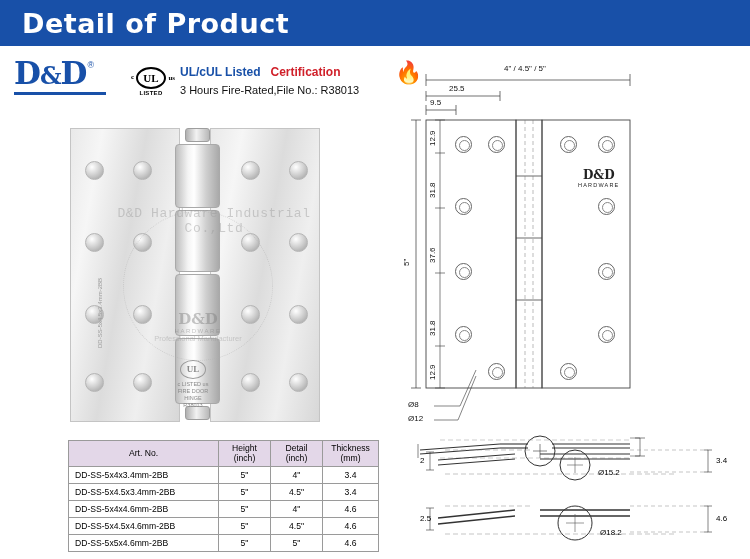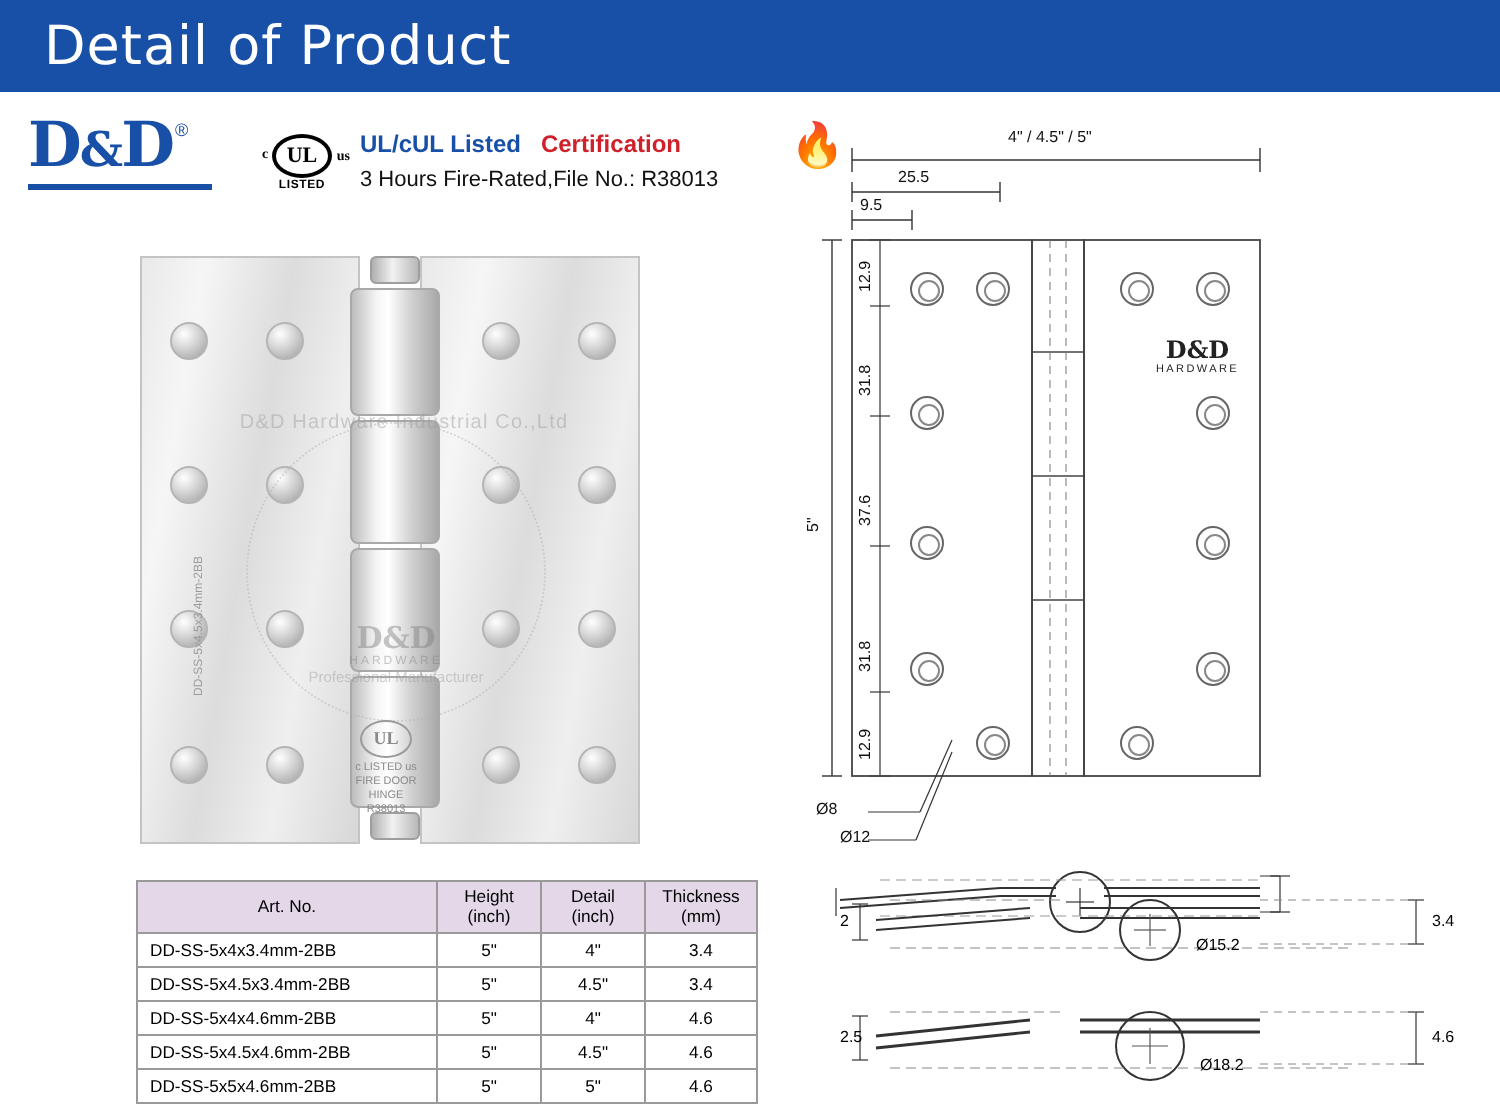--- a/index.html
+++ b/index.html
@@ -15,21 +15,21 @@
 
   
   .header {
     position:absolute; left:0; top:0; width:750px; height:46px;
     background:#1850a8;
     display:flex; align-items:center;
   }
   .header .title {
     color:#ffffff;
     font-size:27px;
-    font-weight:normal;
+    font-weight:bold;
     letter-spacing:0.5px;
     padding-left:22px;
     font-family:"DejaVu Sans", sans-serif;
   }
   .header-rule {
     position:absolute; left:0; top:46px; width:750px; height:3px; background:#ffffff;
   }
 
   
   .brand {
@@ -112,22 +112,22 @@
     position:absolute; left:28px; top:78px; width:200px; height:160px;
     opacity:0.45; text-align:center; color:#8d8d8d;
     font-size:8px; pointer-events:none;
   }
   .wm-ring {
     position:absolute; left:50%; top:50%; transform:translate(-50%,-50%);
     width:150px; height:150px; border-radius:50%;
     border:1px dotted #b0b0b0;
   }
   .wm-text-top {
-    position:absolute; left:4px; top:0; width:100%;
-    font-size:10px; color:#9a9a9a; letter-spacing:0.6px;
+    position:absolute; left:16px; top:0; width:100%;
+    font-size:13px; color:#9a9a9a; letter-spacing:0.6px;font-family:Liberation Mono, monospace;
   }
   .wm-text-mid {
     position:absolute; left:0; top:46px; width:100%;
     font-size:7.5px; color:#9a9a9a;
   }
   .wm-text-bot {
     position:absolute; left:0; top:128px; width:100%;
     font-size:7.5px; color:#9a9a9a;
   }
   .dd-stamp {
@@ -412,21 +412,21 @@
 
   <div class="dim-text v" style="left:2px;  top:208px;">5"</div>
 
   <div class="dim-text v" style="left:28px; top:88px;">12.9</div>
   <div class="dim-text v" style="left:28px; top:140px;">31.8</div>
   <div class="dim-text v" style="left:28px; top:205px;">37.6</div>
   <div class="dim-text v" style="left:28px; top:278px;">31.8</div>
   <div class="dim-text v" style="left:28px; top:322px;">12.9</div>
 
   <div class="dim-text" style="left:8px;  top:342px;">Ø8</div>
-  <div class="dim-text" style="left:8px;  top:356px;margin-left:12px;">Ø12</div>
+  <div class="dim-text" style="left:8px;  top:356px;">Ø12</div>
 
   <div class="dd-draw-label" style="left:178px; top:110px;">
     <div class="dd">D&amp;D</div>
     <div class="hw">HARDWARE</div>
   </div>
 
   <div class="dhole" style="left:55px;  top:78px;"></div>
   <div class="dhole" style="left:55px;  top:140px;"></div>
   <div class="dhole" style="left:55px;  top:205px;"></div>
   <div class="dhole" style="left:55px;  top:268px;"></div>

